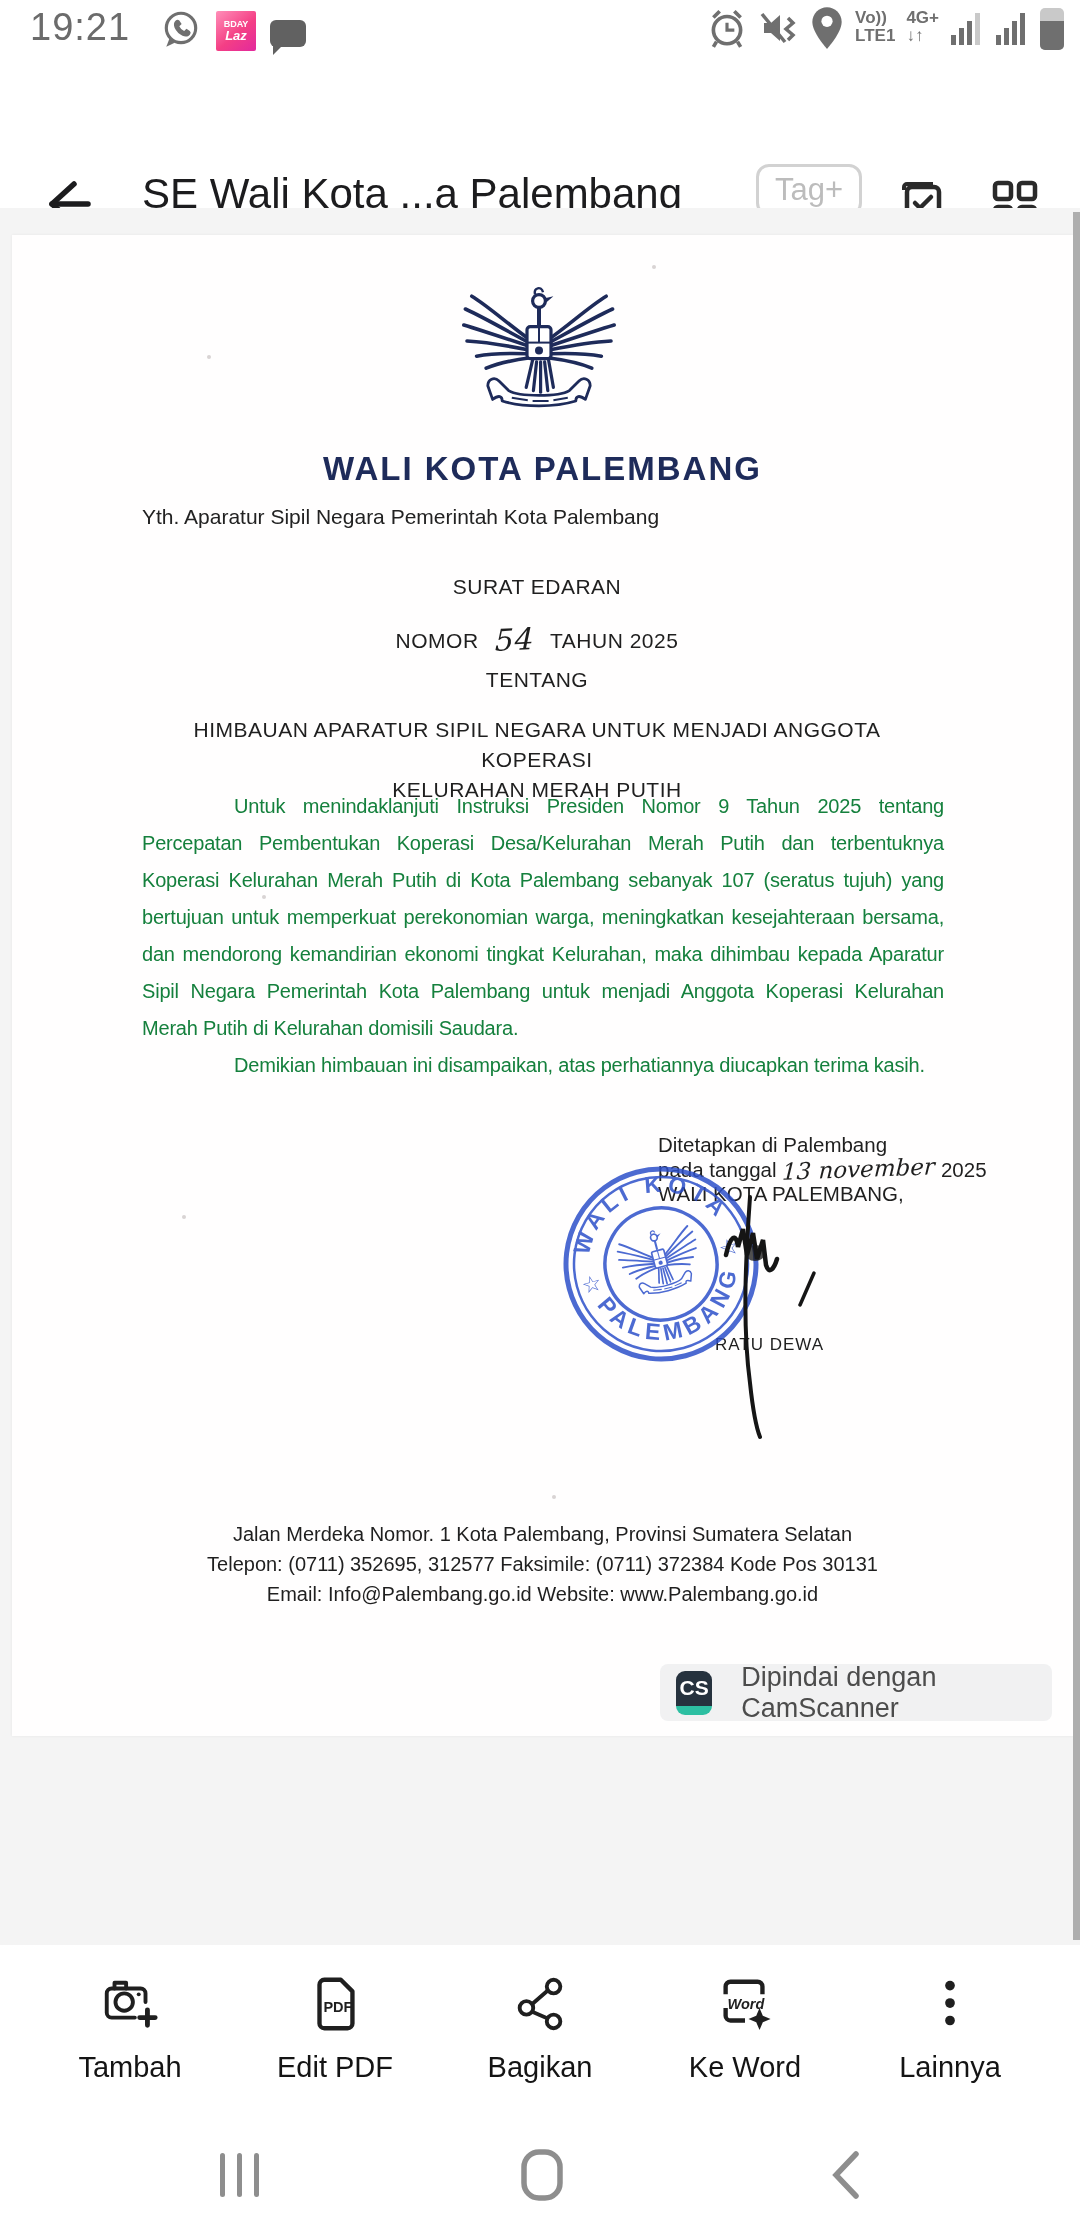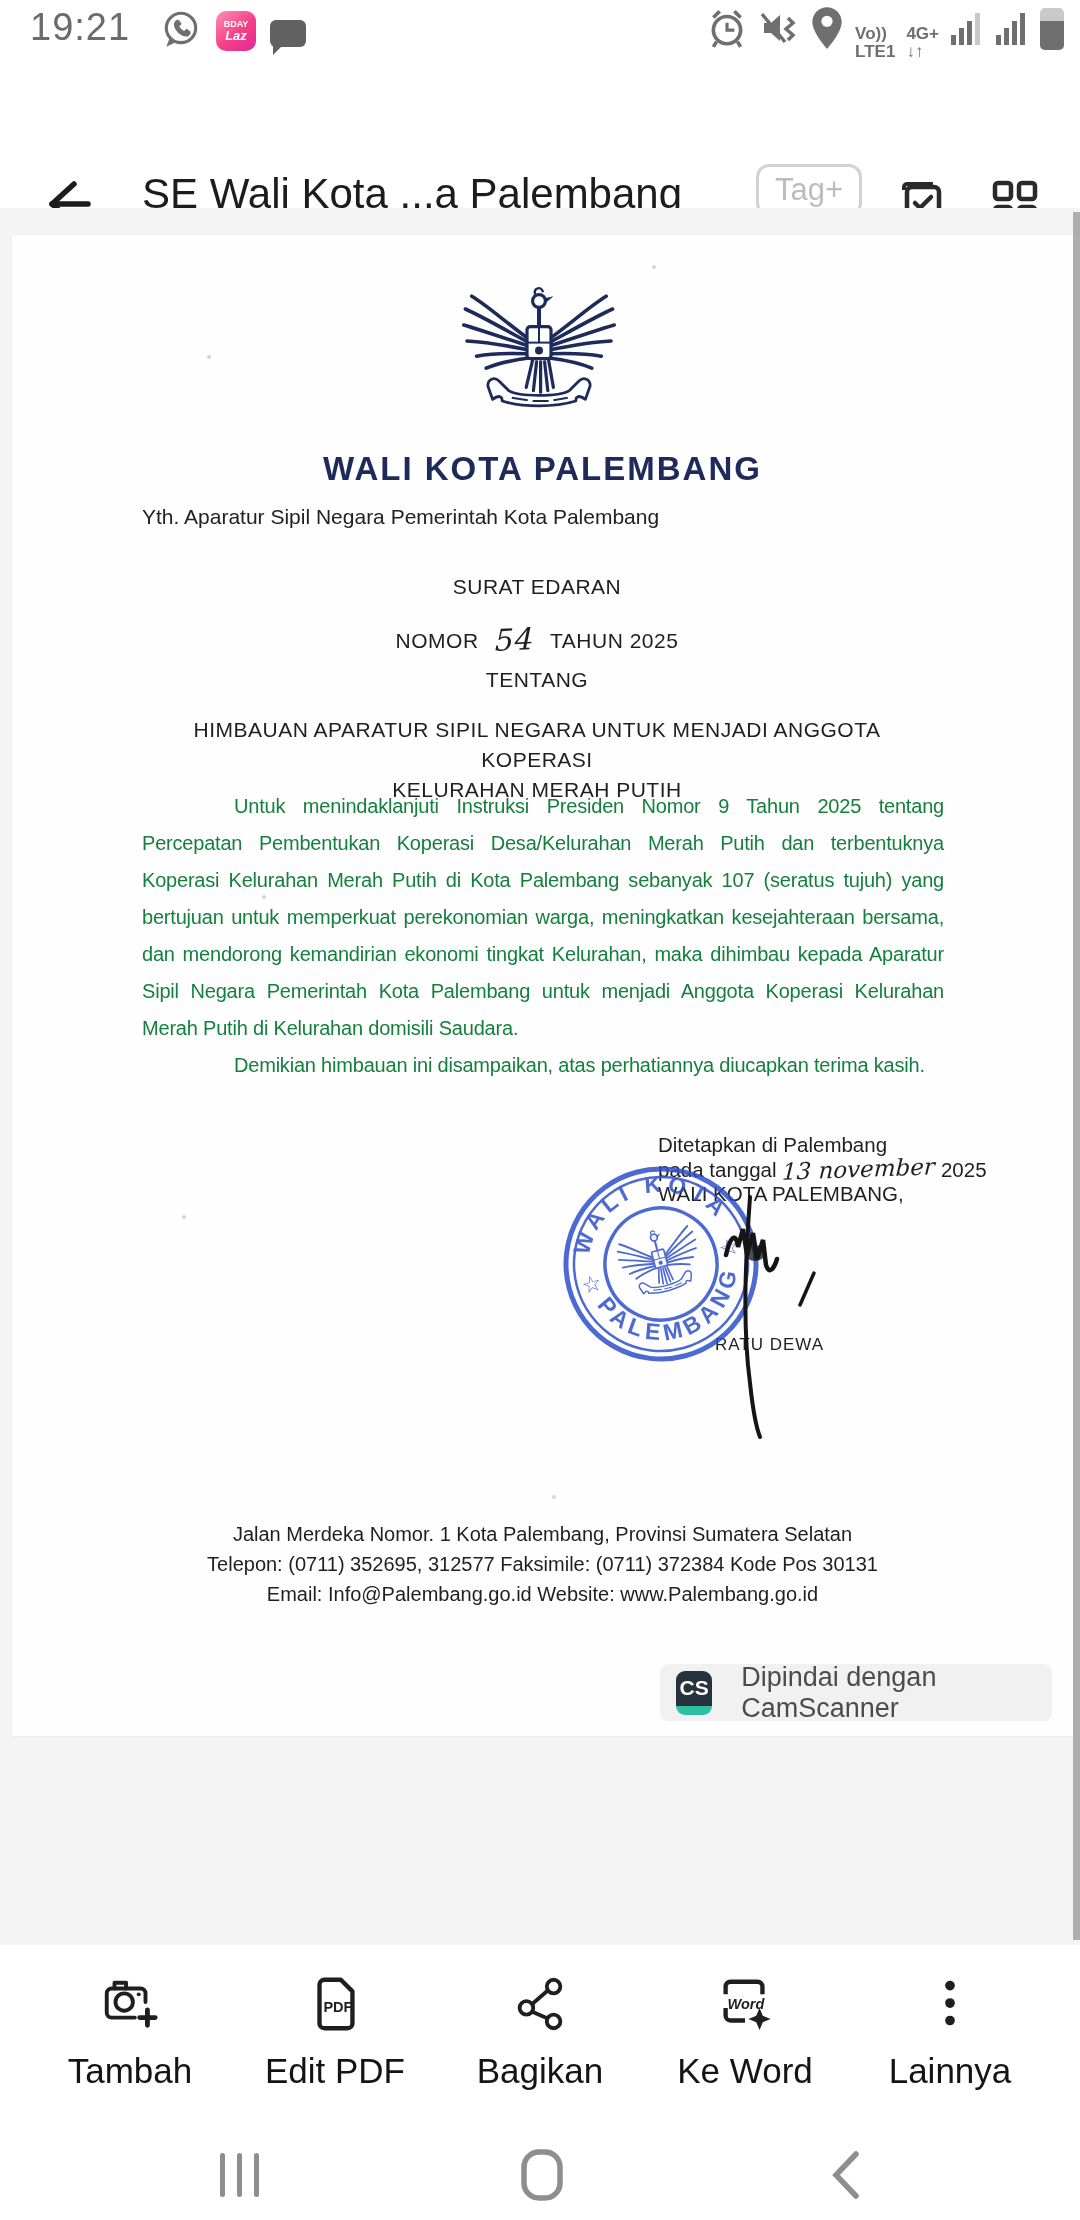--- a/index.html
+++ b/index.html
@@ -5,27 +5,27 @@
   html,body{margin:0;padding:0;background:#e9e9e9;}
   .screen{position:relative;width:1080px;height:2220px;background:#ffffff;overflow:hidden;
           font-family:"Liberation Sans",sans-serif;-webkit-font-smoothing:antialiased;}
   .abs{position:absolute;}
 
   
   .statusbar{position:absolute;left:0;top:0;width:1080px;height:60px;background:#fff;}
   .sb-time{position:absolute;left:30px;top:6px;font-size:38px;color:#6b6b6b;letter-spacing:1px;}
   .sb-left{position:absolute;left:160px;top:8px;display:flex;align-items:center;gap:14px;}
   .sb-right{position:absolute;right:16px;top:6px;display:flex;align-items:flex-start;gap:11px;}
-  .laz-icon{width:40px;height:40px;border-radius:10px;background:linear-gradient(140deg,#ff8fb8 0%,#f43f85 55%,#e2299d 100%);
+  .laz-icon{width:40px;height:40px;border-radius:2px;background:linear-gradient(140deg,#ff8fb8 0%,#f43f85 55%,#e2299d 100%);
             display:flex;flex-direction:column;align-items:center;justify-content:center;line-height:1;}
   .laz-icon .bday{font-size:9px;font-weight:bold;color:#fff;}
   .laz-icon .laz{font-size:13px;font-weight:bold;color:#fff;font-style:italic;}
   .msg-icon{position:relative;width:36px;height:27px;background:#616161;border-radius:6px;margin-top:5px;}
   .msg-icon:after{content:"";position:absolute;left:3px;bottom:-8px;border:6px solid transparent;border-top-color:#616161;border-left-color:#616161;}
-  .net-col{display:flex;flex-direction:column;line-height:18px;color:#6f6f6f;font-size:17px;font-weight:bold;margin-top:19px;}
+  .net-col{display:flex;flex-direction:column;line-height:18px;color:#6f6f6f;font-size:17px;font-weight:bold;margin-top:3px;}
   .battery{position:relative;width:24px;height:42px;border-radius:5px;background:#c9c9c9;overflow:hidden;margin-top:2px;}
   .battery .fill{position:absolute;left:0;bottom:0;width:100%;height:70%;background:#6f6f6f;}
 
   
   .appheader{position:absolute;left:0;top:60px;width:1080px;height:148px;background:#fff;}
   .back-btn{position:absolute;left:40px;top:116px;width:56px;height:56px;}
   .hd-title{position:absolute;left:142px;top:110px;font-size:42px;font-weight:500;color:#1c1c1e;display:inline-block;}
   .hd-title .dash{display:block;height:7px;margin-top:10px;
      background:repeating-linear-gradient(90deg,#9a9a9a 0 17px,transparent 17px 28px);}
   .tag-pill{position:absolute;left:756px;top:104px;padding:5px 16px;border:3px solid #d2d2d2;border-radius:13px;
@@ -60,21 +60,21 @@
   .cs-logo .cs-top{flex:1;background:#26323e;color:#fff;font-weight:bold;font-size:21px;display:flex;align-items:center;justify-content:center;}
   .cs-logo .cs-teal{height:9px;background:#2dbfa2;}
   .cam-text{font-size:27px;color:#4c4c4c;}
   .speck{position:absolute;width:4px;height:4px;border-radius:50%;background:#d9d4d4;}
 
   
   .toolbar{position:absolute;left:0;top:1945px;width:1080px;height:190px;background:#fff;
            display:flex;justify-content:space-between;padding:28px 40px 0;box-sizing:border-box;}
   .tb-item{width:180px;display:flex;flex-direction:column;align-items:center;gap:12px;}
   .tb-item svg{width:62px;height:62px;}
-  .tb-label{font-size:35px;color:#141414;}
+  .tb-label{font-size:29px;color:#141414;}
 
   
   .navbar{position:absolute;left:0;top:2135px;width:1080px;height:85px;background:#fff;
           display:flex;align-items:center;}
   .nav-slot{position:absolute;top:14px;}
 </style>
 </head>
 <body>
 
 <div class="screen">

